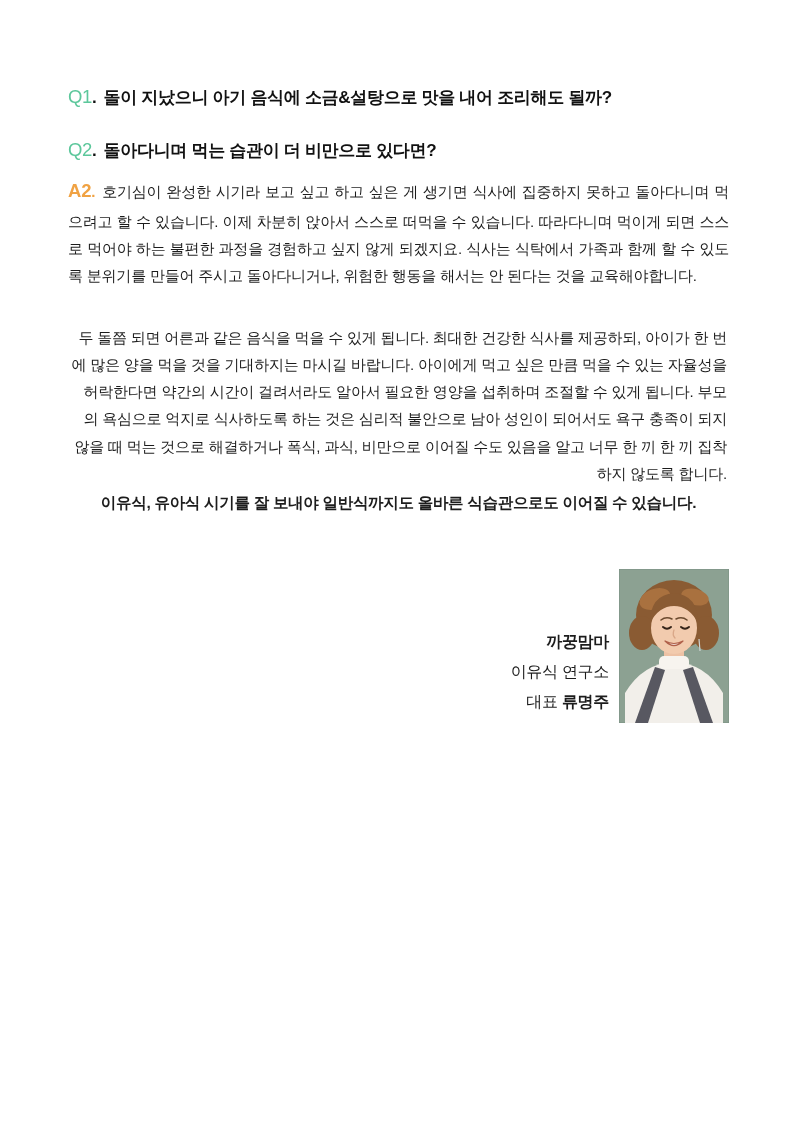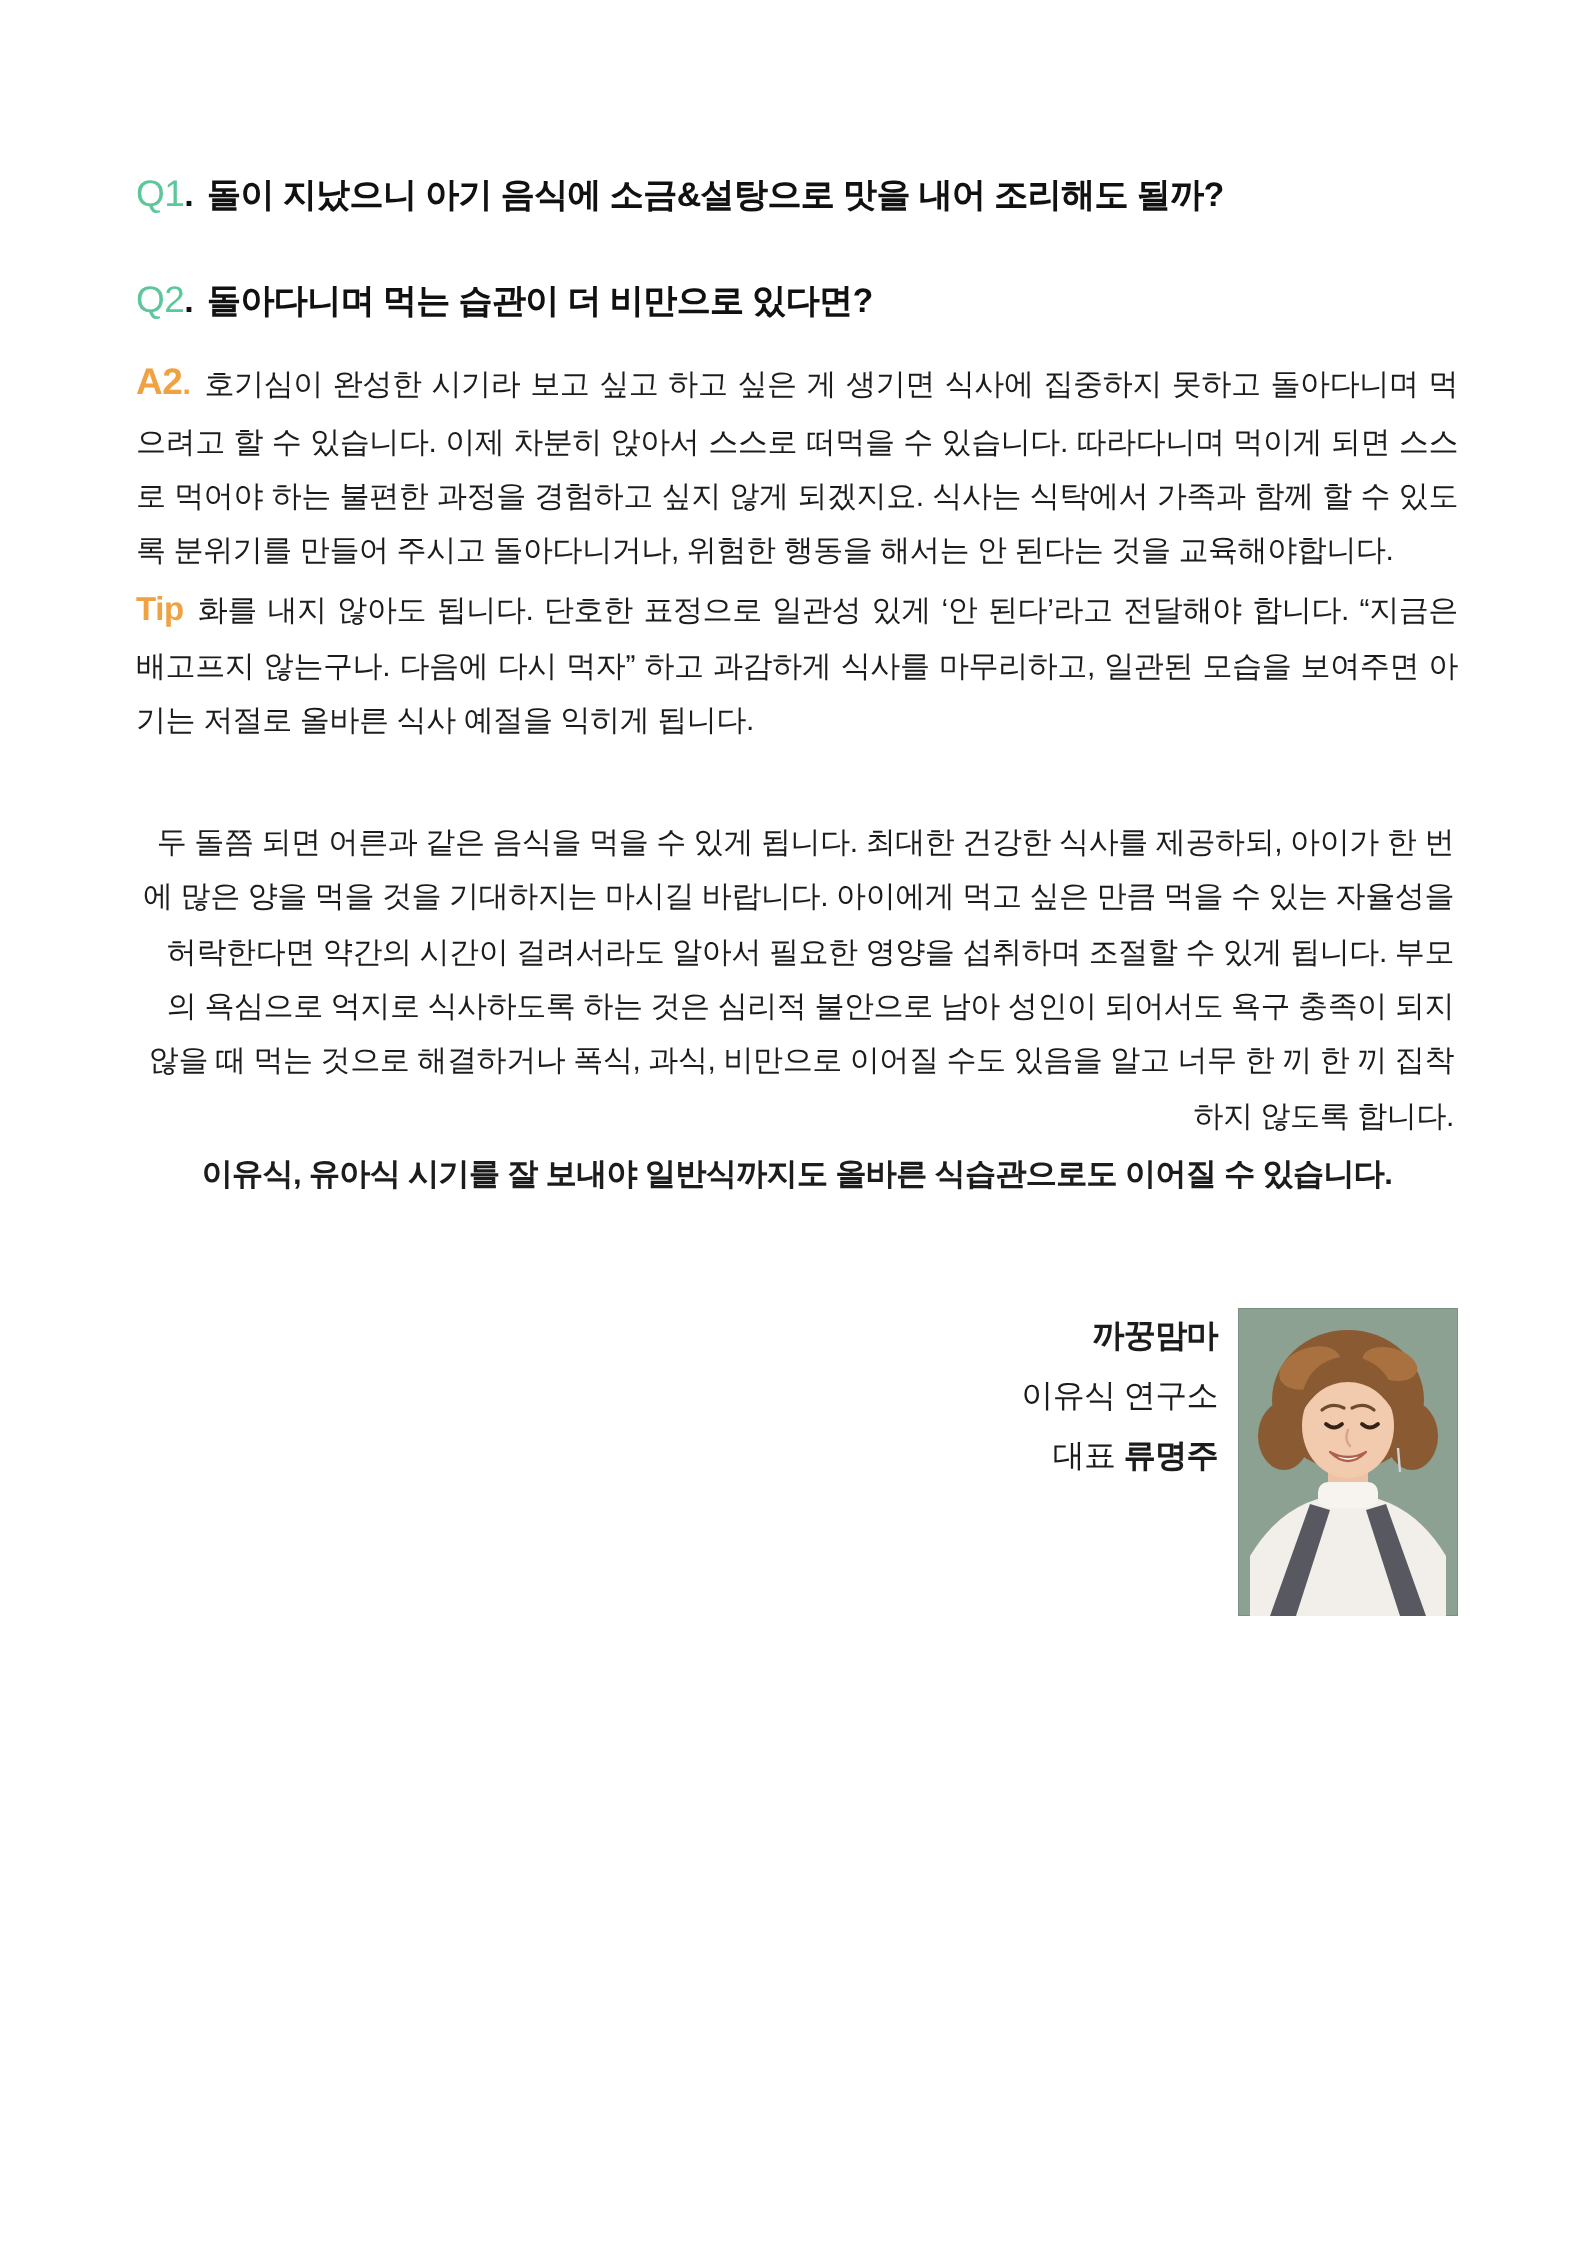--- a/index.html
+++ b/index.html
@@ -32,41 +32,40 @@
   .tip-label { color: var(--a-accent, #F0A243); font-size: 16.5px; font-weight: bold; margin-right: 7px; }
   .closing-par {
     font-size: 15px; line-height: 1.82; text-align: right;
     margin: 34px 2px 0 2px; letter-spacing: -0.2px;
   }
   .closing-bold {
     font-size: 15.5px; line-height: 1.8; font-weight: bold; text-align: center;
     margin: 2px 0 0 0; letter-spacing: -0.3px;
   }
   .author-row {
-    display: flex; justify-content: flex-end; align-items: flex-start;
+    display: flex; justify-content: flex-end; align-items: flex-end;
     gap: 10px; margin-top: 52px;
   }
   .author-text { text-align: right; font-size: 16px; line-height: 30px; padding-bottom: 6px; letter-spacing: -0.3px; }
   .author-brand { font-weight: bold; }
   .author-name-bold { font-weight: bold; margin-top: 24px; }
   .photo-frame { width: 110px; height: 154px; line-height: 0; }
 </style>
 </head>
 <body>
 
 <div class="page">
 
   <section class="qa-section">
     <h2 class="q-heading"><span class="q-label">Q1</span><span class="heading-dot">.</span><span>돌이 지났으니 아기 음식에 소금&amp;설탕으로 맛을 내어 조리해도 될까?</span></h2>
   </section>
 
   <section class="qa-section">
     <h2 class="q-heading"><span class="q-label">Q2</span><span class="heading-dot">.</span><span>돌아다니며 먹는 습관이 더 비만으로 있다면?</span></h2>
     <p class="body-par"><span class="a-label">A2</span><span class="label-dot">.</span><span>호기심이 완성한 시기라 보고 싶고 하고 싶은 게 생기면 식사에 집중하지 못하고 돌아다니며 먹으려고 할 수 있습니다. 이제 차분히 앉아서 스스로 떠먹을 수 있습니다. 따라다니며 먹이게 되면 스스로 먹어야 하는 불편한 과정을 경험하고 싶지 않게 되겠지요. 식사는 식탁에서 가족과 함께 할 수 있도록 분위기를 만들어 주시고 돌아다니거나, 위험한 행동을 해서는 안 된다는 것을 교육해야합니다.</span></p>
-    <p class="body-par"><span class="tip-label">Tip</span><span>화를 내지 않아도 됩니다. 단호한 표정으로 일관성 있게 ‘안 된다’라고 전달해야 합니다. “지금은 배고프지 않는구나. 다음에 다시 먹자” 하고 과감하게 식사를 마무리하고, 일관된 모습을 보여주면 아기는 저절로 올바른 식사 예절을 익히게 됩니다.</span></p>
   </section>
 
   <section class="qa-section">
   </section>
 
   <p class="closing-par">두 돌쯤 되면 어른과 같은 음식을 먹을 수 있게 됩니다. 최대한 건강한 식사를 제공하되, 아이가 한 번에 많은 양을 먹을 것을 기대하지는 마시길 바랍니다. 아이에게 먹고 싶은 만큼 먹을 수 있는 자율성을 허락한다면 약간의 시간이 걸려서라도 알아서 필요한 영양을 섭취하며 조절할 수 있게 됩니다. 부모의 욕심으로 억지로 식사하도록 하는 것은 심리적 불안으로 남아 성인이 되어서도 욕구 충족이 되지 않을 때 먹는 것으로 해결하거나 폭식, 과식, 비만으로 이어질 수도 있음을 알고 너무 한 끼 한 끼 집착하지 않도록 합니다.</p>
   <p class="closing-bold">이유식, 유아식 시기를 잘 보내야 일반식까지도 올바른 식습관으로도 이어질 수 있습니다.</p>
 
   <div class="author-row">
     <div class="author-text">

